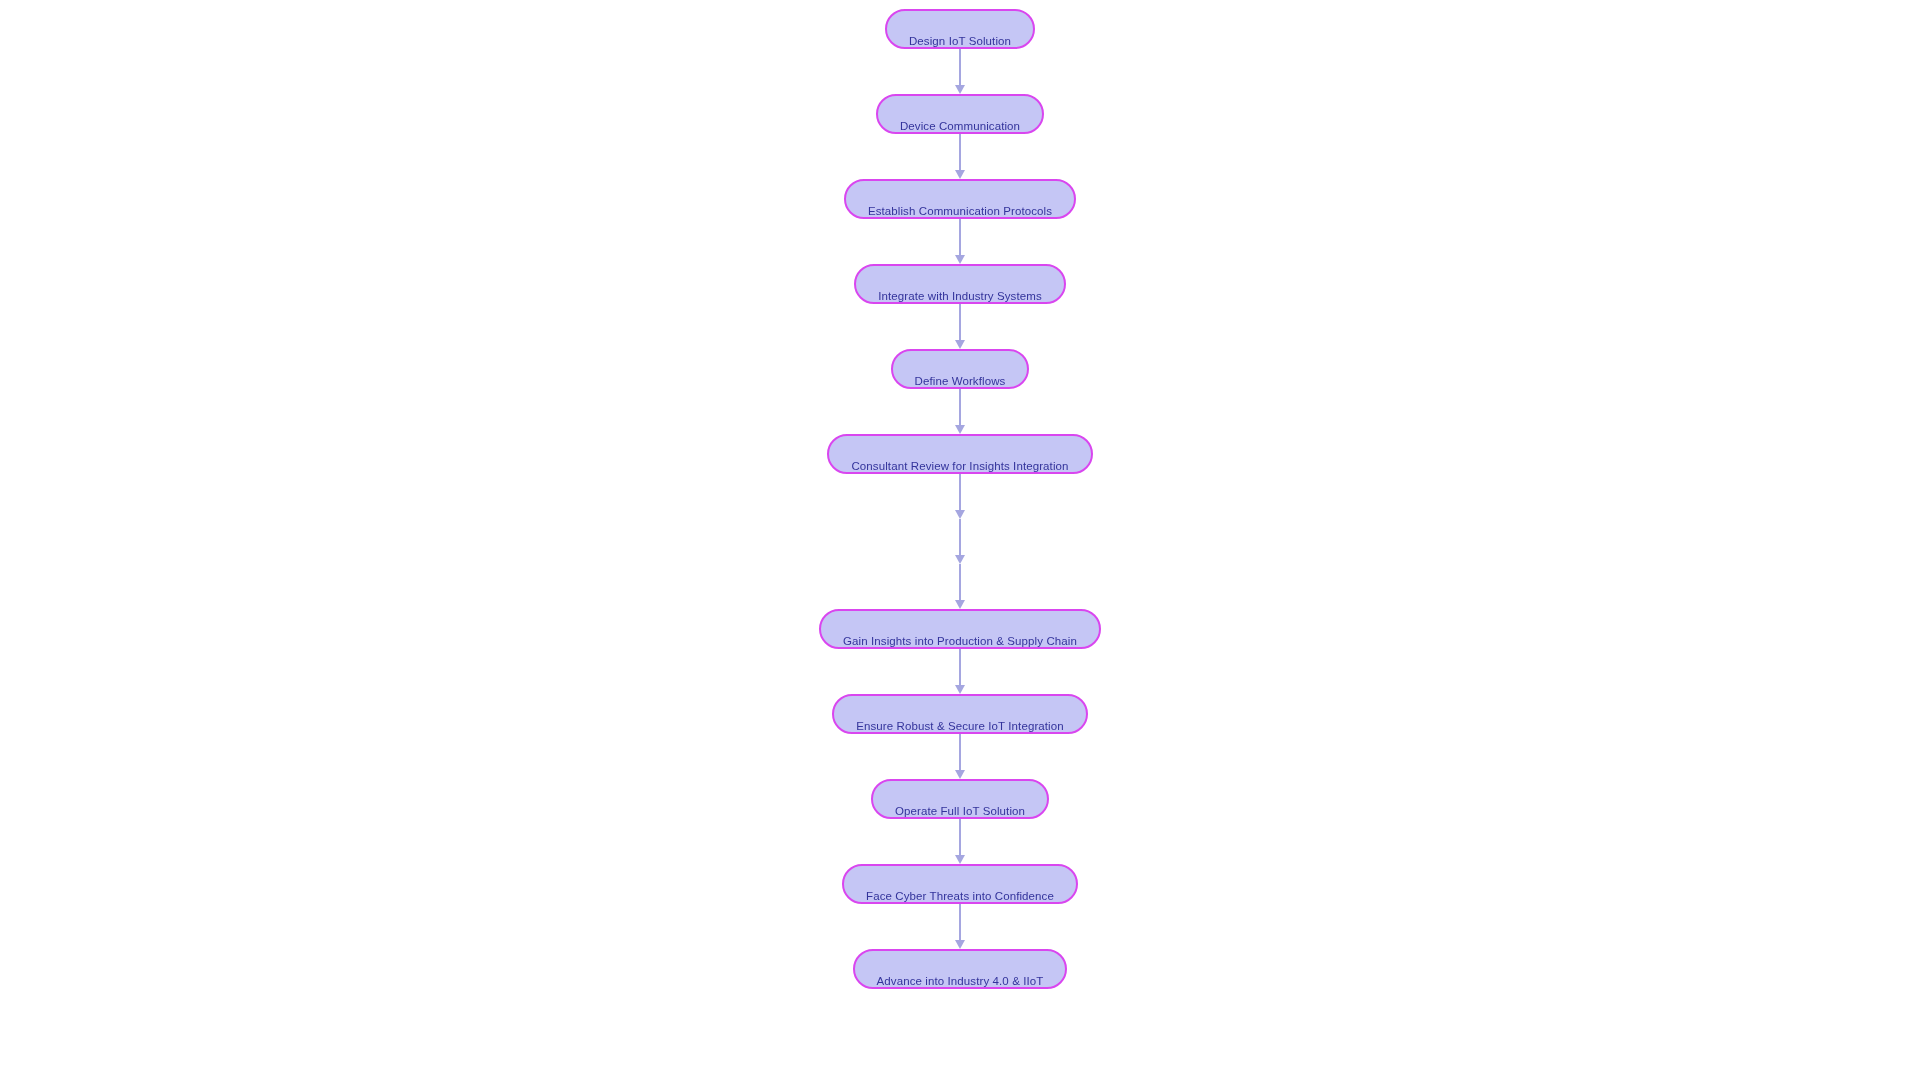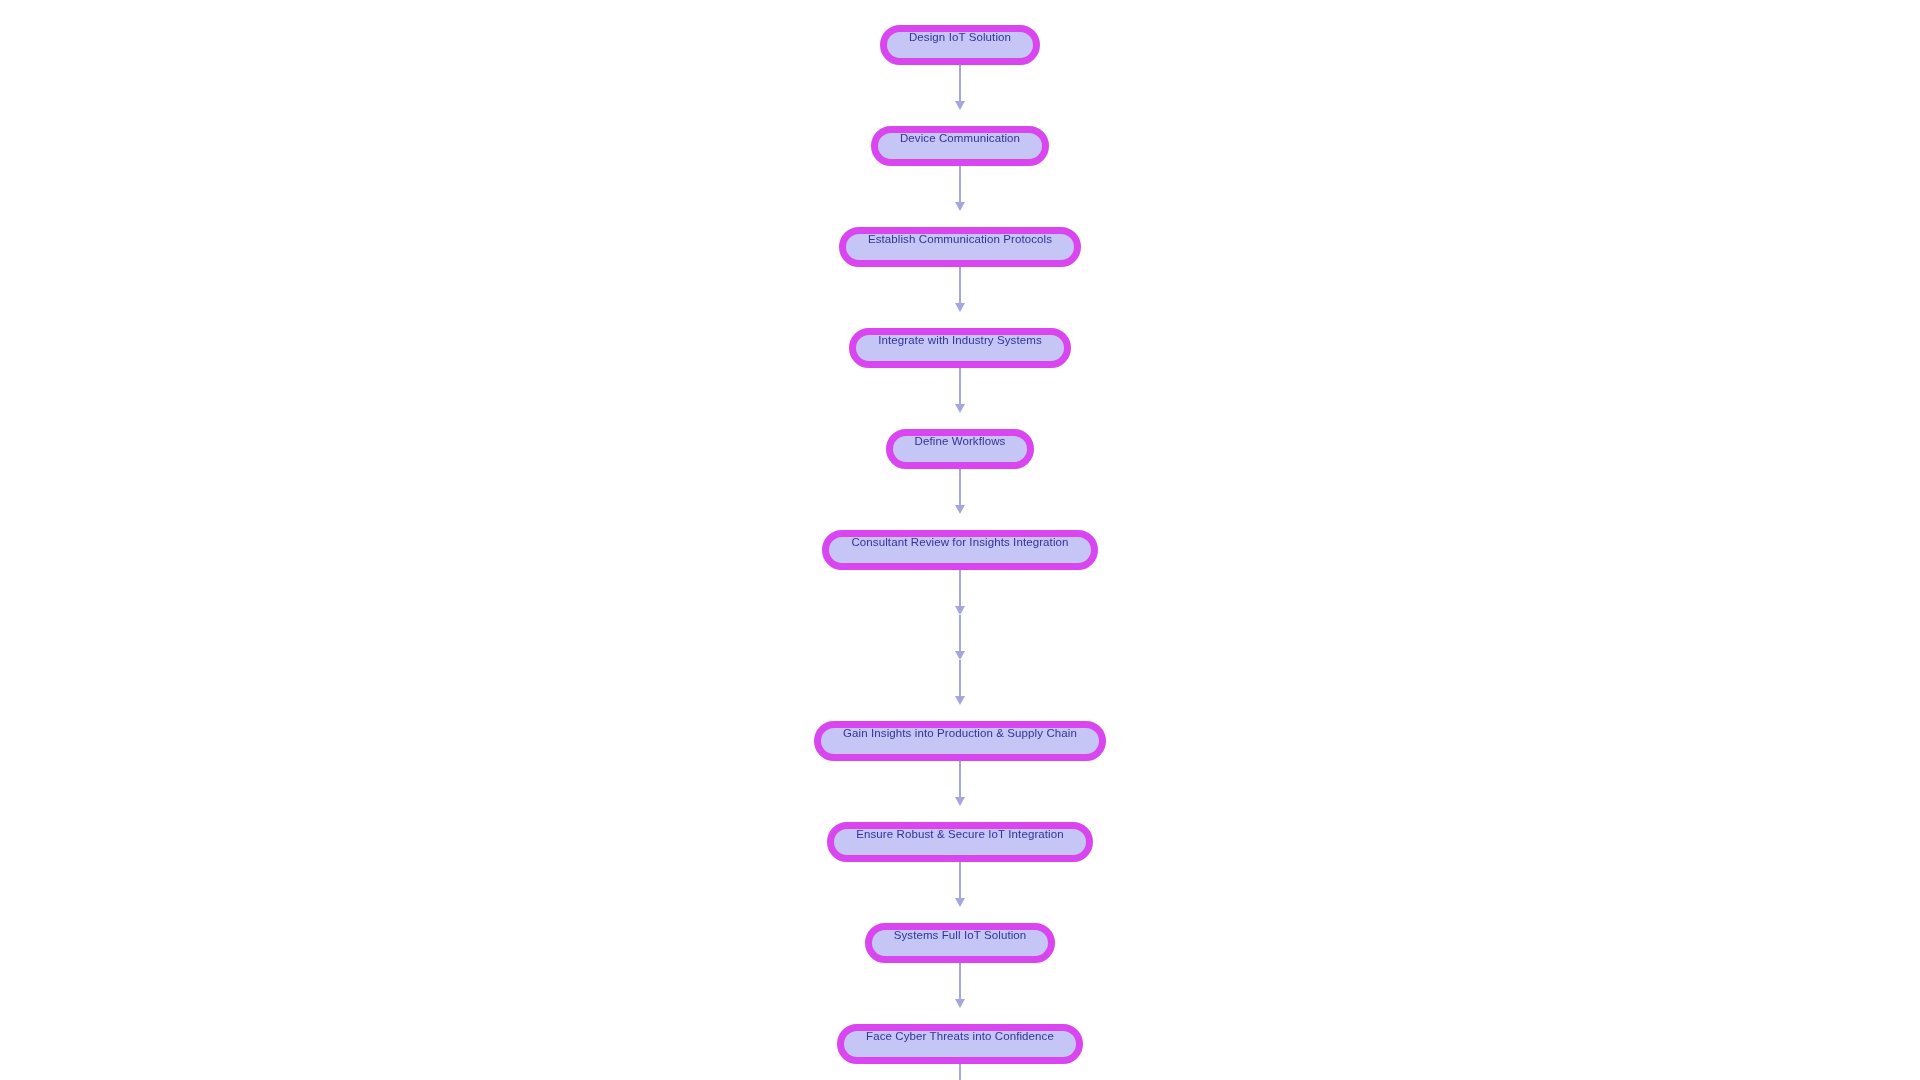--- a/index.html
+++ b/index.html
@@ -29,31 +29,30 @@
     display: flex;
     flex-direction: column;
     align-items: center;
   }
 
   .node {
     box-sizing: border-box;
     height: 40px;
     border-radius: 20px;
     background: #c5c6f5;
-    border: 7px solid #d946ef;
+    border: 2px solid #d946ef;
     color: #33339b;
     font-size: 11.5px;
     letter-spacing: 0.1px;
     display: flex;
-    align-items: flex-start;
+    align-items: flex-end;
     justify-content: center;
     padding: 0 22px;
     white-space: nowrap;
     line-height: 1;
-    margin-top: 16px;
   }
 
   .connector {
     position: relative;
     width: 14px;
     height: 45px;
     display: flex;
     justify-content: center;
   }
 
@@ -153,30 +152,33 @@
 
     <div class="node">
       <span>Ensure Robust &amp; Secure IoT Integration</span>
     </div>
     <div class="connector">
       <span class="stem"></span>
       <span class="head"></span>
     </div>
 
     <div class="node">
-      <span>Systems Full IoT Solution</span>
+      <span>Operate Full IoT Solution</span>
     </div>
     <div class="connector">
       <span class="stem"></span>
       <span class="head"></span>
     </div>
 
     <div class="node">
       <span>Face Cyber Threats into Confidence</span>
     </div>
     <div class="connector">
       <span class="stem"></span>
       <span class="head"></span>
     </div>
 
+    <div class="node">
+      <span>Advance into Industry 4.0 &amp; IIoT</span>
+    </div>
 
   </div>
 </div>
 
 </body></html>

